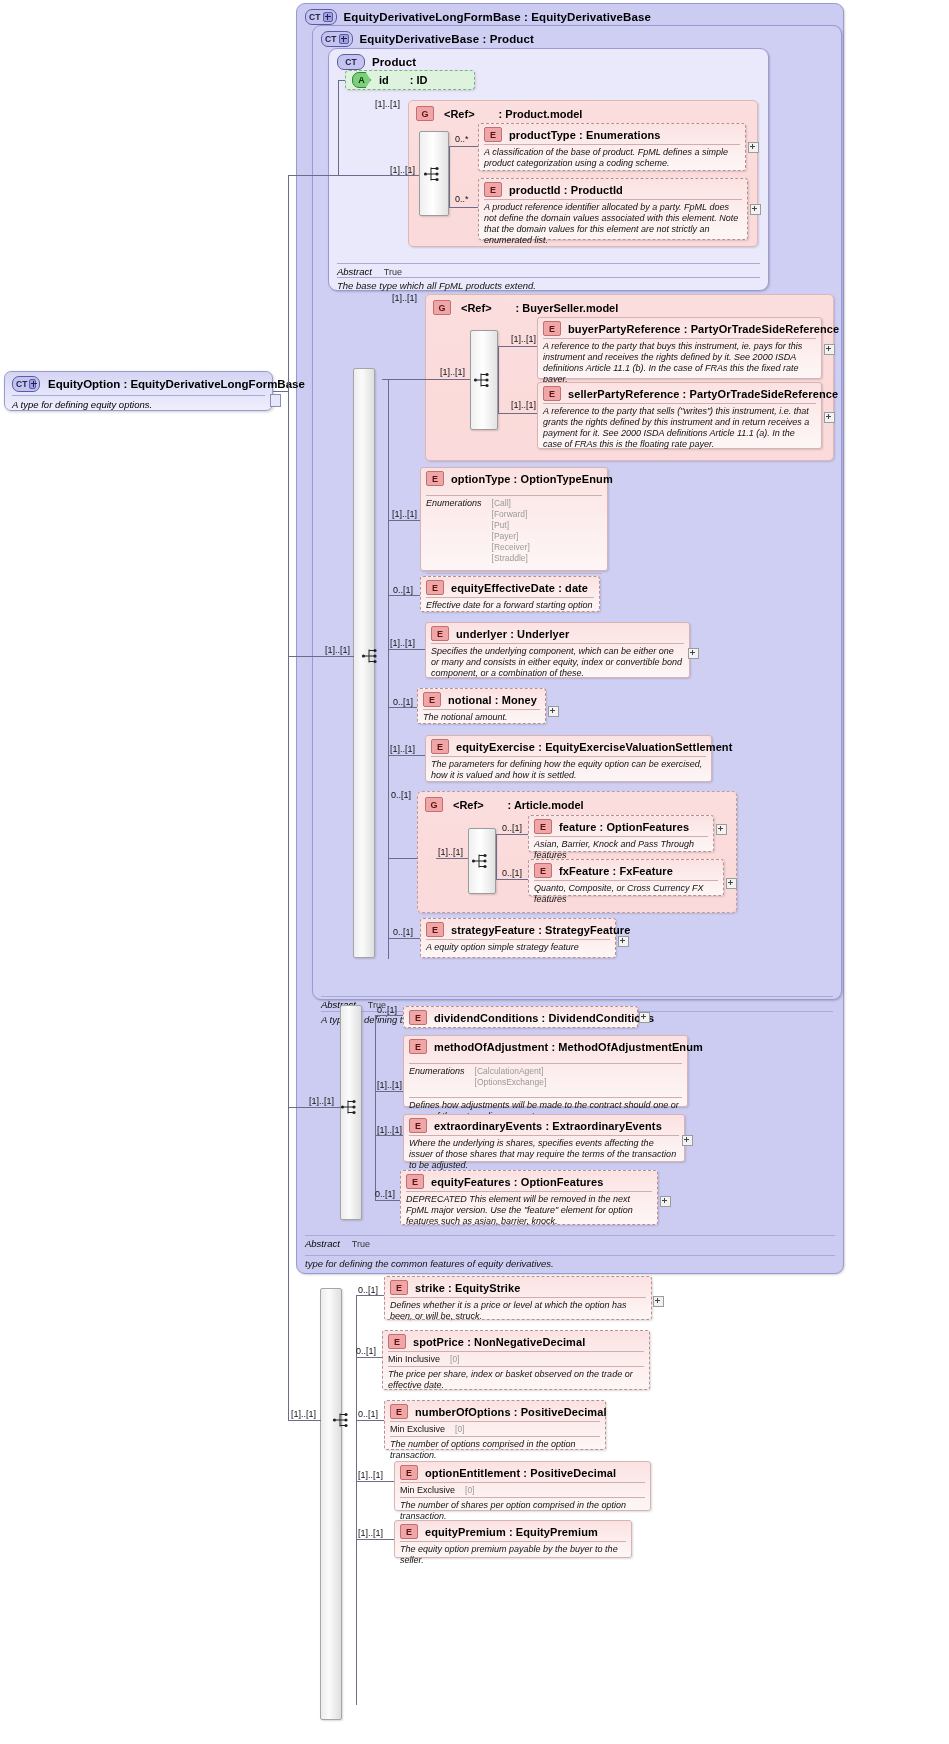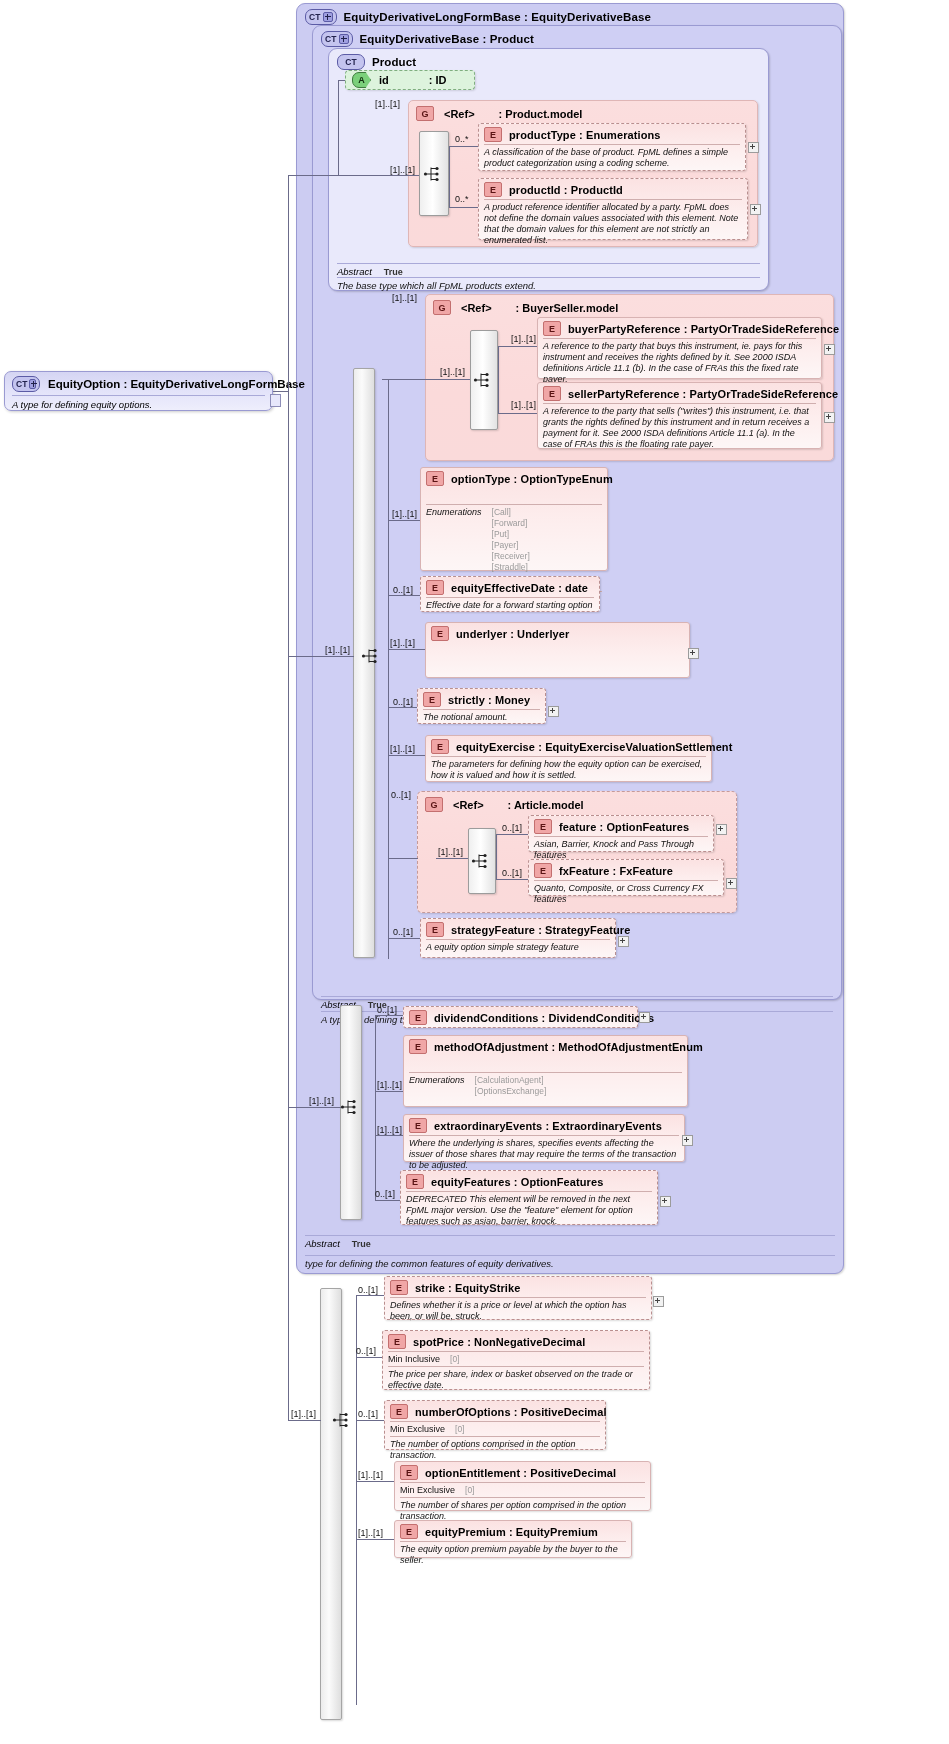--- a/index.html
+++ b/index.html
@@ -40,42 +40,42 @@
   }
   .badge .plus:before{left:1px;top:3px;width:6px;height:1px;}
   .badge .plus:after{left:3px;top:1px;width:1px;height:6px;}
 
   
   .ct-abstract{
     position:absolute;left:8px;right:8px;display:flex;gap:12px;align-items:baseline;
     border-top:1px solid #a9a9d8;padding-top:2px;font-size:9.5px;
   }
   .ct-abstract .k{font-style:italic;}
-  .ct-abstract .v{font-weight:bold;font-size:9px;color:#333;}
+  .ct-abstract .v{font-weight:normal;font-size:9px;color:#333;}
   .ct-doc{
     position:absolute;left:8px;right:8px;
     border-top:1px solid #a9a9d8;padding-top:2px;
     font-size:9.5px;font-style:italic;color:#111;
   }
 
   
   .attr-box{
     position:absolute;box-sizing:border-box;
     background:#ddf3dd;border:1px dashed #7fae7f;border-radius:4px;
     box-shadow:1px 1px 2px rgba(0,0,0,.12);
     display:flex;align-items:center;padding-left:6px;gap:0;
   }
   .a-badge{
     width:17px;height:14px;border:1px solid #3d7a3d;background:#7bd07b;
     border-radius:7px 0 0 7px;color:#10300f;font-size:9px;font-weight:bold;
     display:flex;align-items:center;justify-content:center;
     clip-path:polygon(0 0,72% 0,100% 50%,72% 100%,0 100%);
   }
   .attr-name{margin-left:8px;font-size:11px;font-weight:bold;}
-  .attr-type{margin-left:40px;font-size:11px;font-weight:bold;}
+  .attr-type{margin-left:21px;font-size:11px;font-weight:bold;}
 
   
   .el{
     position:absolute;box-sizing:border-box;border-radius:3px;
     background:linear-gradient(180deg,#fbe2e2 0%,#fdeeee 55%,#fdf6f6 100%);
     box-shadow:1px 1px 2px rgba(0,0,0,.14);
   }
   .el.solid{border:1px solid #d8b3b3;}
   .el.dashed{border:1px dashed #b98f8f;}
   .el-head{display:flex;align-items:center;padding:3px 5px 2px 5px;gap:7px;white-space:nowrap;}
@@ -88,21 +88,21 @@
     width:16px;height:13px;border:1px solid #c36f6f;background:#f0a6a6;
     color:#5a1414;font-size:9px;font-weight:bold;border-radius:2px;
     display:flex;align-items:center;justify-content:center;flex:0 0 auto;
   }
   .el-title{font-size:11px;font-weight:bold;letter-spacing:.1px;}
   .el-doc{
     border-top:1px solid #cfaeae;margin:0 5px;padding:2px 0 3px 0;
     font-size:9px;font-style:italic;line-height:1.22;color:#111;
   }
   .el-enum{
-    border-top:1px solid #cfaeae;margin:16px 5px;padding:2px 0 2px 0;
+    border-top:1px solid #cfaeae;margin:7px 5px;padding:2px 0 2px 0;
     display:flex;gap:10px;font-size:9px;
   }
   .el-enum .lbl{font-style:italic;color:#111;flex:0 0 auto;}
   .el-enum .vals{color:#9a9a9a;line-height:1.3;font-size:8.5px;}
   .el-facet{
     border-top:1px solid #cfaeae;margin:0 5px;padding:2px 0 2px 0;
     display:flex;gap:10px;font-size:9px;
   }
   .el-facet .lbl{color:#111;}
   .el-facet .vals{color:#9a9a9a;font-size:8.5px;}
@@ -353,29 +353,30 @@
     <div class="el-doc">Effective date for a forward starting option</div>
   </div>
   <div class="card" style="left:393px;top:585px;">0..[1]</div>
   <div class="ln lnh" style="left:388px;top:595px;width:32px;"></div>
 
   <div class="el solid" style="left:425px;top:622px;width:265px;height:56px;">
     <div class="el-head">
       <span class="e-badge">E</span>
       <span class="el-title">underlyer : Underlyer</span>
     </div>
+    <div class="el-doc">Specifies the underlying component, which can be either one or many and consists in either equity, index or convertible bond component, or a combination of these.</div>
   </div>
   <div class="expander" style="left:688px;top:648px;"></div>
   <div class="card" style="left:390px;top:638px;">[1]..[1]</div>
   <div class="ln lnh" style="left:388px;top:649px;width:37px;"></div>
 
   <div class="el dashed" style="left:417px;top:688px;width:129px;height:36px;">
     <div class="el-head">
       <span class="e-badge">E</span>
-      <span class="el-title">strictly  : Money</span>
+      <span class="el-title">notional  : Money</span>
     </div>
     <div class="el-doc">The notional amount.</div>
   </div>
   <div class="expander" style="left:548px;top:706px;"></div>
   <div class="card" style="left:393px;top:697px;">0..[1]</div>
   <div class="ln lnh" style="left:388px;top:707px;width:29px;"></div>
 
   <div class="el solid" style="left:425px;top:735px;width:287px;height:47px;">
     <div class="el-head">
       <span class="e-badge">E</span>

